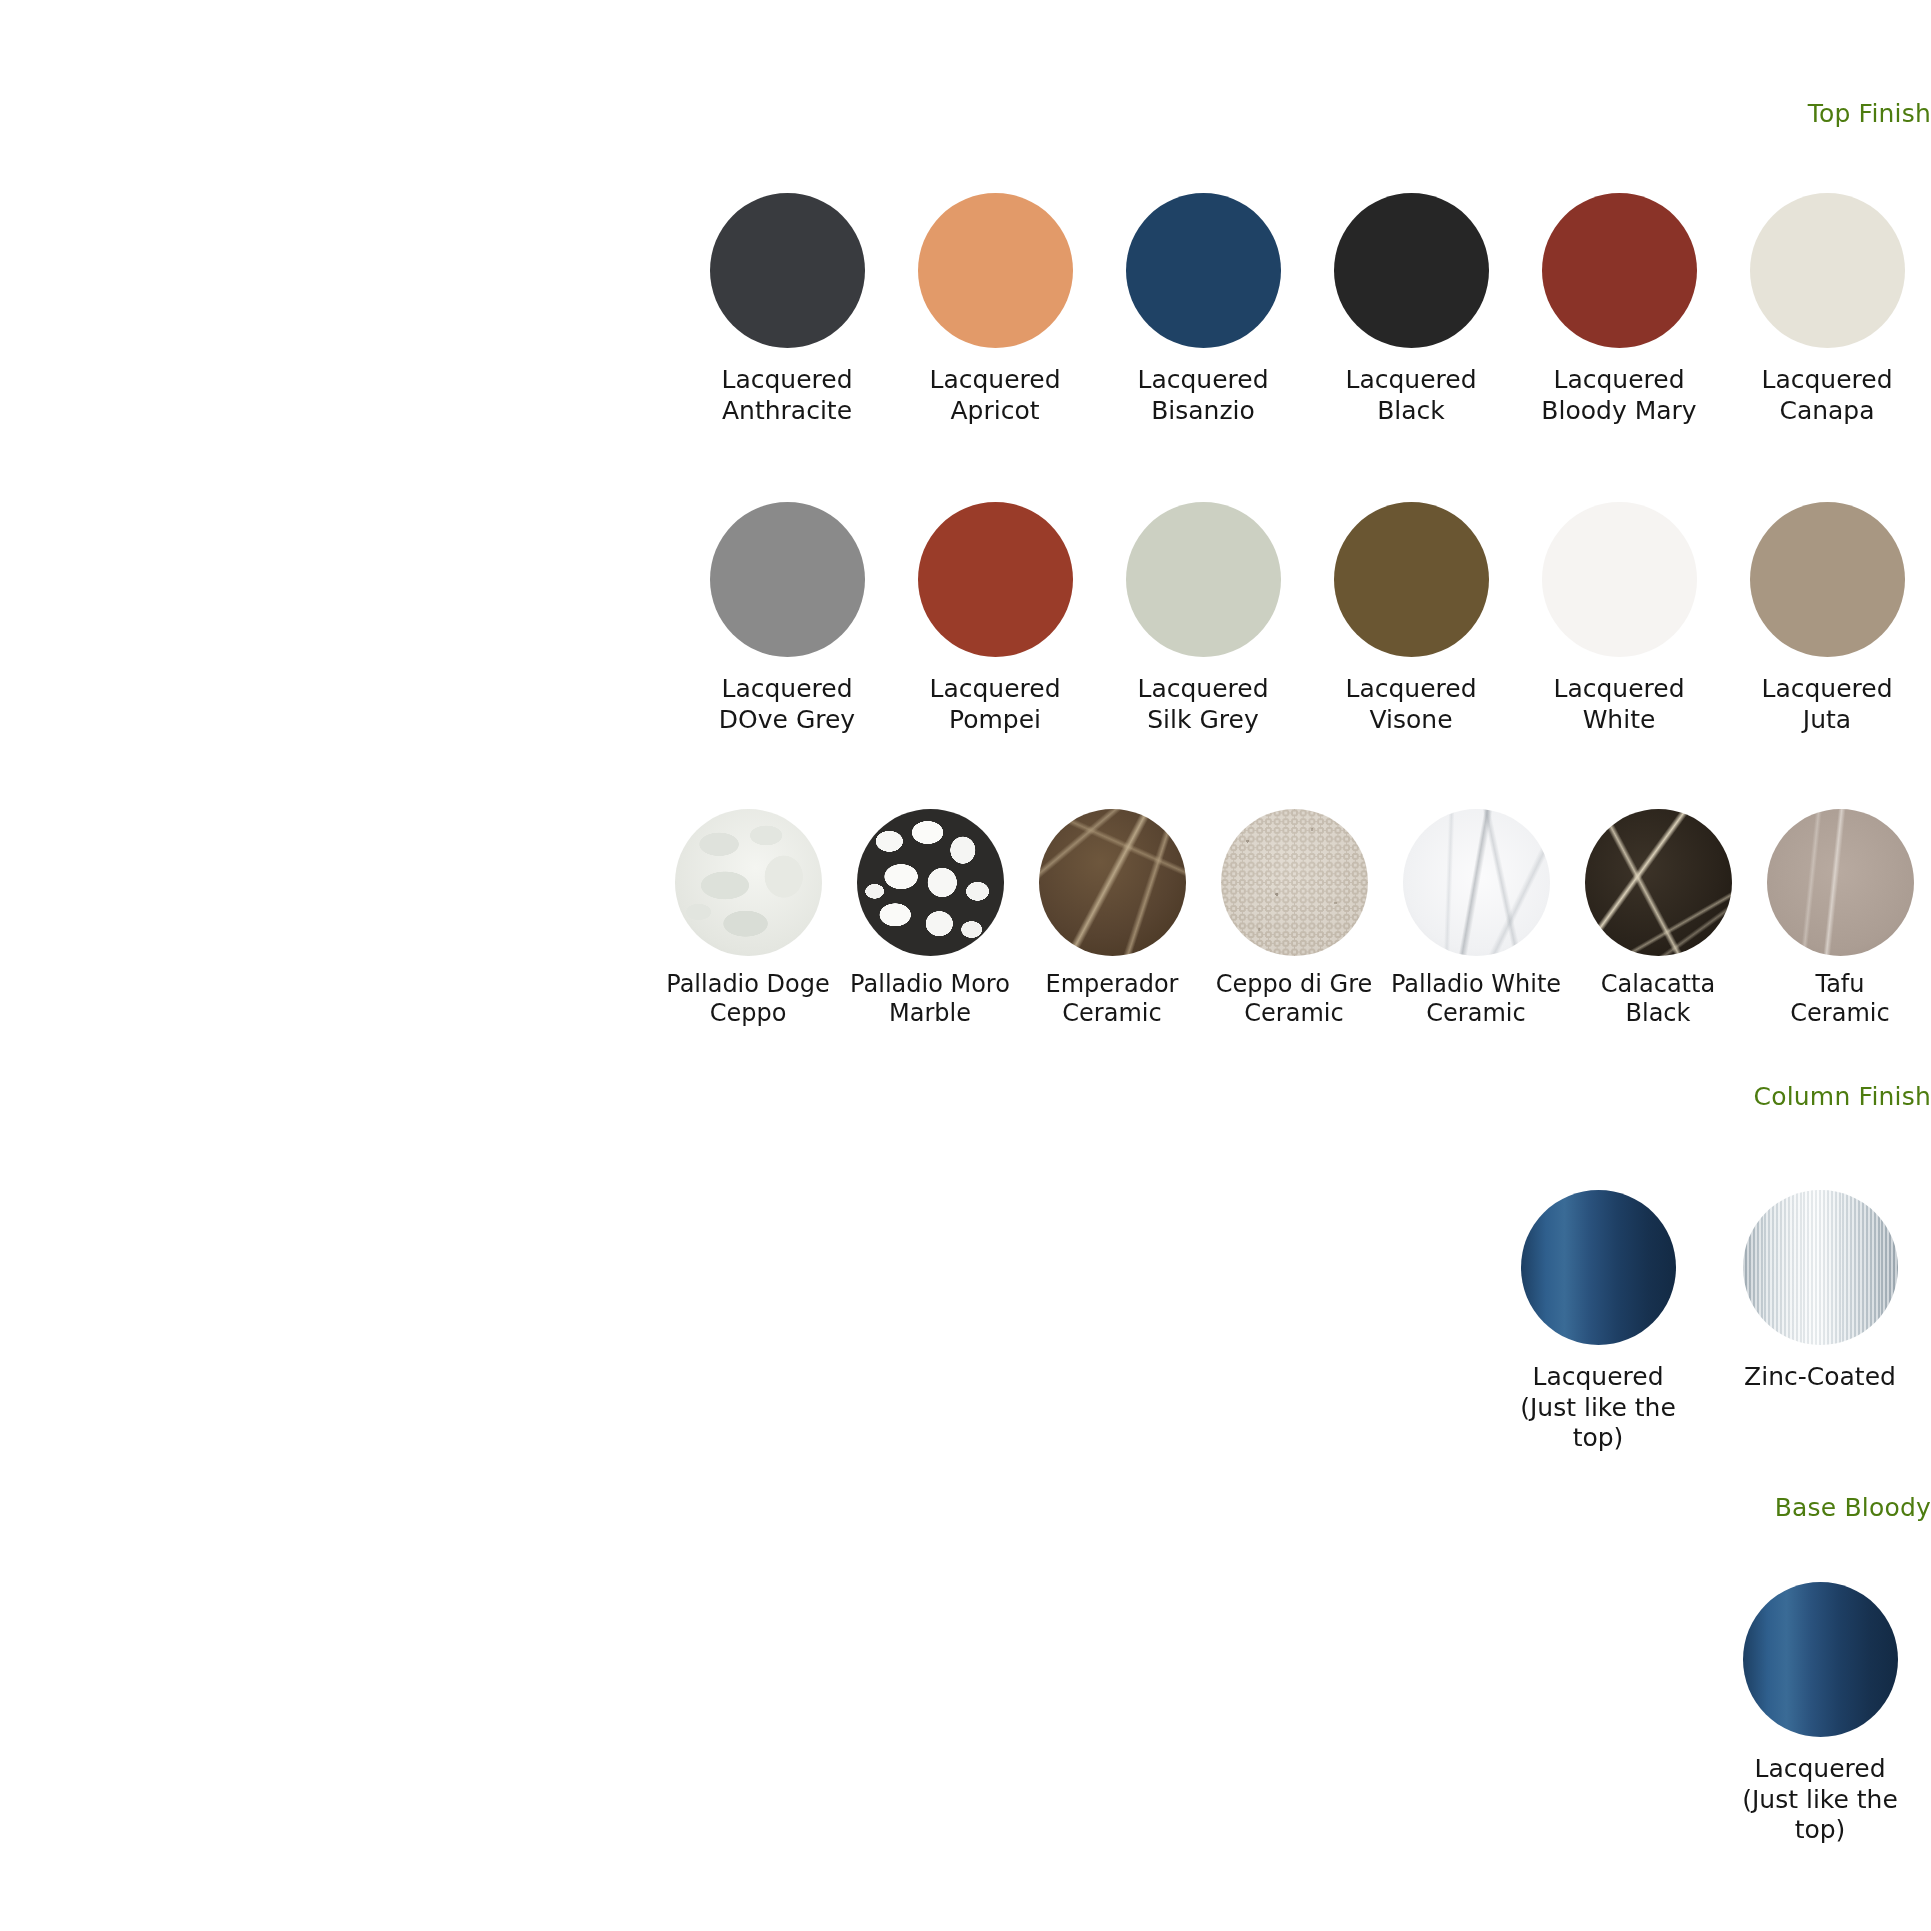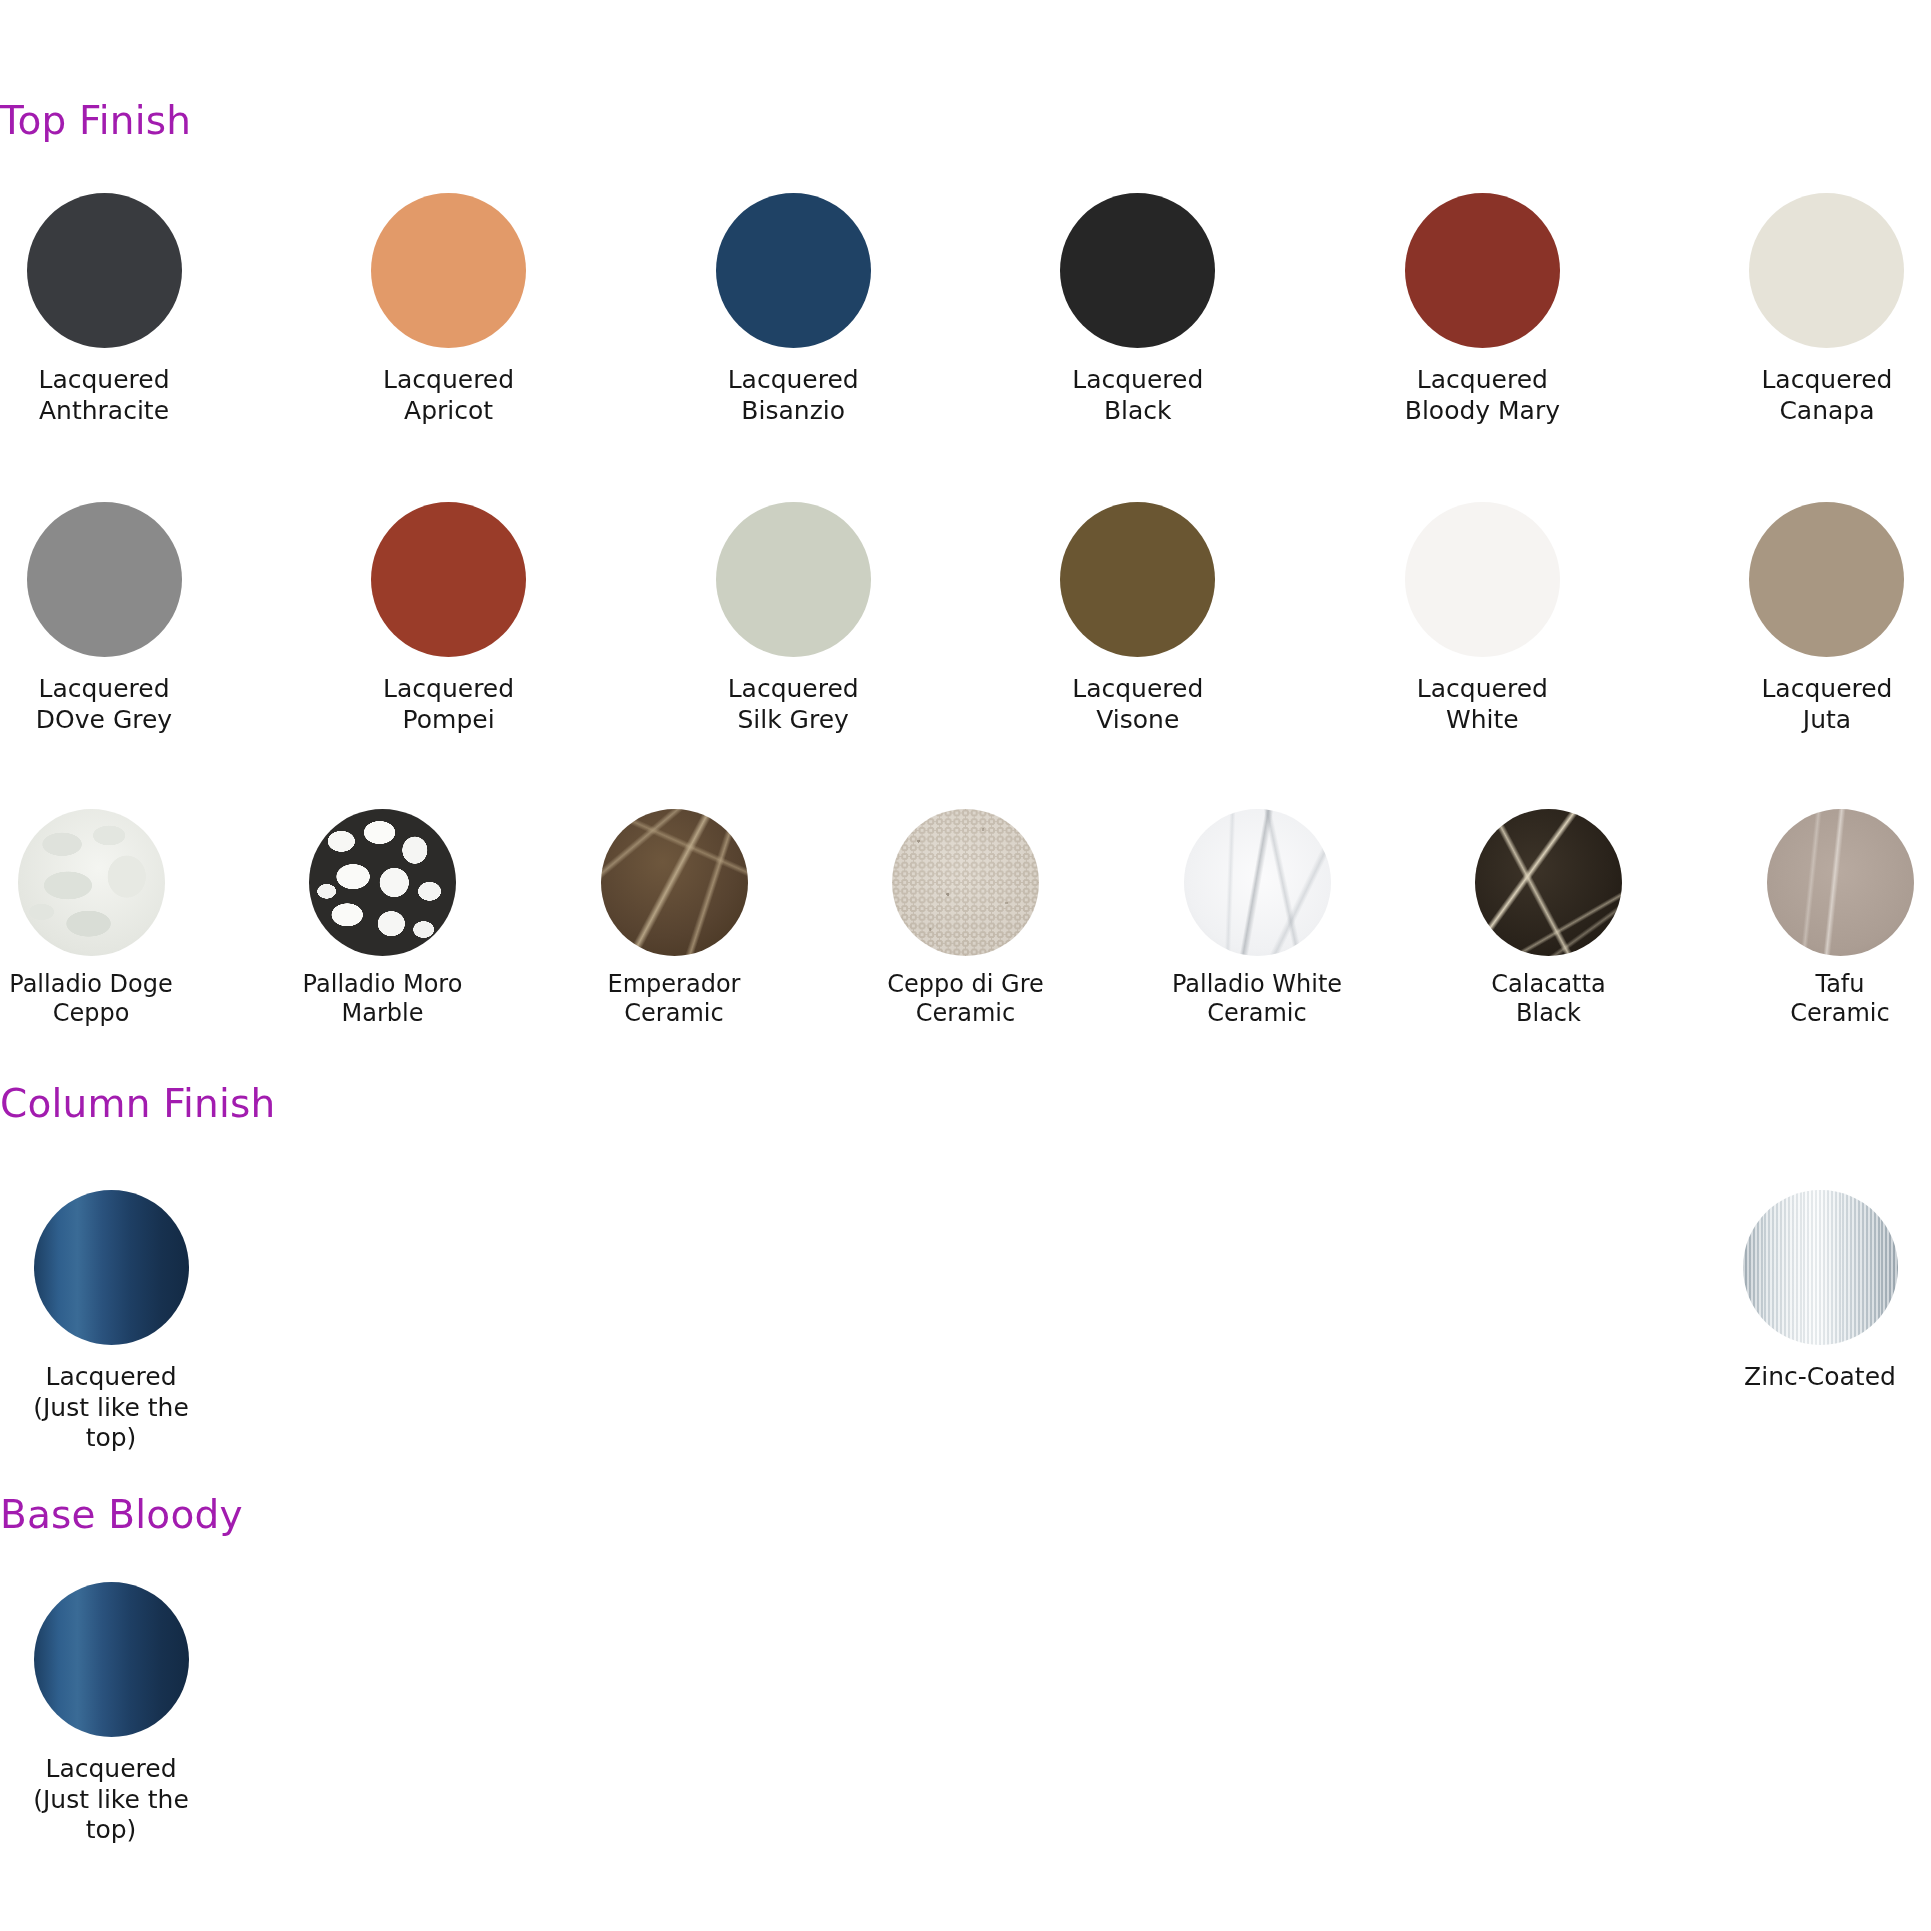--- a/index.html
+++ b/index.html
@@ -2,28 +2,28 @@
 <html><head>
 <meta charset="utf-8">
 <style>
   html,body{margin:0;padding:0;}
   body{
     width:1931px;height:1931px;background:#ffffff;
     font-family:"DejaVu Sans","Liberation Sans",sans-serif;
     color:#1a1a1a;overflow:hidden;position:relative;
   }
   .section-title{
-    text-align:left;font-size:39px;font-weight:400;color:#a21caf;
+    text-align:right;font-size:25px;font-weight:400;color:#4d7c0f;
     letter-spacing:0.2px;line-height:1;
   }
   #title-top{position:absolute;left:0;right:0;top:101px;}
   #title-column{position:absolute;left:0;right:0;top:1084px;}
   #title-base{position:absolute;left:0;right:0;top:1495px;}
 
-  .grid{position:absolute;display:flex;justify-content:space-between;align-items:flex-start;}
+  .grid{position:absolute;display:flex;justify-content:flex-end;align-items:flex-start;}
   .cell{display:flex;flex-direction:column;align-items:center;}
   .swatch{border-radius:50%;background-size:cover;background-position:center;}
   .caption{
     margin-top:17.4px;text-align:center;font-size:25px;line-height:1.22;
     color:#161616;white-space:pre-line;
   }
 
   
   #row-top-1{top:193px;left:0;right:0;}
   #row-top-2{top:502px;left:0;right:0;}

